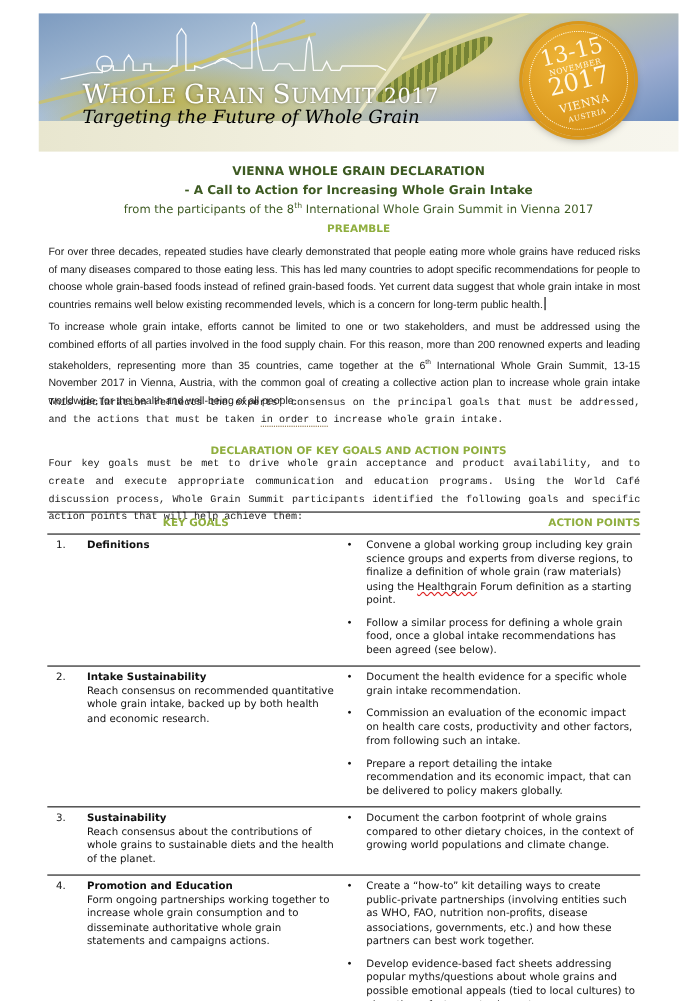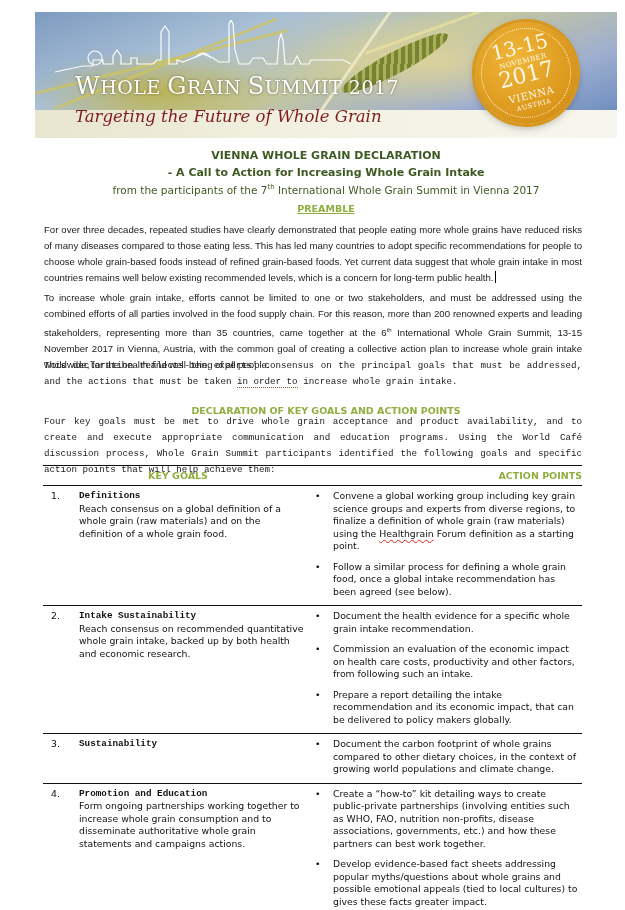--- a/index.html
+++ b/index.html
@@ -13,21 +13,21 @@
       radial-gradient(ellipse 180px 60px at 120px 80px, rgba(190,175,60,0.8), rgba(190,175,60,0) 70%),
       linear-gradient(160deg, #7d9bc0 0%, #a9bfd6 30%, #c4c7a0 55%, #9eaed0 80%, #6f8fbf 100%); }
   .stalk { position: absolute; height: 3px; border-radius: 2px; background: rgba(210,195,90,0.7); transform-origin: left center; }
   .wheat-head { position: absolute; left: 300px; top: 40px; width: 120px; height: 22px; border-radius: 50%;
     background: repeating-linear-gradient(120deg, #6b7b2a 0 4px, #a8ad4a 4px 7px); transform: rotate(-28deg); opacity: 0.9; }
   .skyline { position: absolute; left: 18px; top: 8px; width: 300px; height: 58px; }
   .banner-title { position: absolute; left: 40px; top: 60px; font-family: "DejaVu Serif", serif; color: #ffffff; font-size: 19px; letter-spacing: 0.5px; text-shadow: 0 0 3px rgba(0,0,0,0.45); white-space: nowrap; }
   .banner-title .cap { font-size: 24px; }
   .tagline-band { position: absolute; left: 0; top: 98px; width: 100%; height: 28px;
     background: linear-gradient(90deg, #e8e6cf 0%, #f3f1e2 50%, #f7f6ee 100%); }
-  .tagline { position: absolute; left: 40px; top: 95px; font-family: "DejaVu Serif", serif; font-style: italic; font-size: 16.5px; color: #7f1d1d; white-space: nowrap; }
+  .tagline { position: absolute; left: 40px; top: 85px; font-family: "DejaVu Serif", serif; font-style: italic; font-size: 16.5px; color: #000000; white-space: nowrap; }
 
   .seal { position: absolute; left: 440px; top: 10px; width: 102px; height: 102px; border-radius: 50%;
     background: radial-gradient(circle at 40% 35%, #f0b73a, #d9951a 70%, #c6830f);
     box-shadow: 0 0 0 3px #d9971b, 0 3px 8px rgba(0,0,0,0.35); }
   .seal-inner { position: absolute; inset: 6px; border-radius: 50%; border: 1.5px dotted #fff6dc; }
   .seal-text { position: absolute; inset: 0; transform: rotate(-14deg); text-align: center; color: #fff8e6; font-family: "DejaVu Serif", serif; }
   .seal-days { position: absolute; left: 0; right: 0; top: 14px; font-size: 20px; line-height: 20px; }
   .seal-month { position: absolute; left: 0; right: 0; top: 35px; font-size: 7px; letter-spacing: 0.5px; }
   .seal-year { position: absolute; left: 0; right: 0; top: 42px; font-size: 22px; line-height: 22px; }
   .seal-city { position: absolute; left: 0; right: 0; top: 68px; font-size: 10px; letter-spacing: 0.5px; }
@@ -52,21 +52,21 @@
   .tbl { position: absolute; left: 43px; top: 465px; width: 539px; }
   .tbl-rule { height: 0; border-top: 1.4px solid #111; }
   .tbl-head { display: flex; height: 19px; align-items: center; }
   .tbl-head .col-goal { width: 270px; text-align: center; }
   .tbl-head .col-act { width: 269px; text-align: right; }
   .tbl-row { display: flex; border-top: 1.4px solid #111; padding: 4px 0 7px 0; }
   .tbl-row.last { border-bottom: 1.4px solid #111; }
   .goal { width: 270px; display: flex; font-family: "DejaVu Sans", sans-serif; font-size: 9.3px; line-height: 12.5px; color: #111; }
   .goal-num { width: 28px; padding-left: 8px; flex: none; }
   .goal-body { flex: 1; padding-right: 6px; }
-  .goal-title { font-weight: bold; font-family: Liberation Mono, monospace; }
+  .goal-title { font-weight: bold; }
   .actions { width: 269px; font-family: "DejaVu Sans", sans-serif; font-size: 9.3px; line-height: 12.5px; color: #111; }
   .action { display: flex; margin-bottom: 8px; }
   .action:last-child { margin-bottom: 0; }
   .bullet { width: 18px; flex: none; text-align: left; padding-left: 2px; }
   .action-text { flex: 1; padding-right: 4px; }
   .spell { text-decoration: underline wavy #d22; text-decoration-thickness: 1px; text-underline-offset: 2px; }
 </style>
 </head>
 <body>
 
@@ -98,23 +98,23 @@
       <div class="seal-month">NOVEMBER</div>
       <div class="seal-year">2017</div>
       <div class="seal-city">VIENNA</div>
       <div class="seal-country">AUSTRIA</div>
     </div>
   </div>
 </div>
 
 <div class="center h-title">VIENNA WHOLE GRAIN DECLARATION</div>
 <div class="center h-sub">- A Call to Action for Increasing Whole Grain Intake</div>
-<div class="center h-from"><span>from the participants of the 7</span><sup>th</sup><span> International Whole Grain Summit in Vienna 2017</span></div>
-
-<div class="center section-head" style="top:203px;text-decoration:underline;">PREAMBLE</div>
+<div class="center h-from"><span>from the participants of the 8</span><sup>th</sup><span> International Whole Grain Summit in Vienna 2017</span></div>
+
+<div class="center section-head" style="top:203px;">PREAMBLE</div>
 
 <div class="para" style="top:222px;"><span>For over three decades, repeated studies have clearly demonstrated that people eating more whole grains have reduced risks of many diseases compared to those eating less. This has led many countries to adopt specific recommendations for people to choose whole grain-based foods instead of refined grain-based foods. Yet current data suggest that whole grain intake in most countries remains well below existing recommended levels, which is a concern for long-term public health.</span><span class="caret"></span></div>
 
 <div class="para" style="top:290px;"><span>To increase whole grain intake, efforts cannot be limited to one or two stakeholders, and must be addressed using the combined efforts of all parties involved in the food supply chain. For this reason, more than 200 renowned experts and leading stakeholders, representing more than 35 countries, came together at the 6</span><sup>th</sup><span> International Whole Grain Summit, 13-15 November 2017 in Vienna, Austria, with the common goal of creating a collective action plan to increase whole grain intake worldwide, for the health and well-being of all people.</span></div>
 
 <div class="para para-narrow" style="top:358px;"><span>This declaration reflects the experts’ consensus on the principal goals that must be addressed, and the actions that must be taken </span><span class="u-dotted">in order to</span><span> increase whole grain intake.</span></div>
 
 <div class="center section-head" style="top:405px;">DECLARATION OF KEY GOALS AND ACTION POINTS</div>
 
 <div class="para para-narrow" style="top:414px;">Four key goals must be met to drive whole grain acceptance and product availability, and to create and execute appropriate communication and education programs. Using the World Café discussion process, Whole Grain Summit participants identified the following goals and specific action points that will help achieve them:</div>
@@ -124,31 +124,30 @@
   <div class="tbl-head">
     <div class="col-goal section-head">KEY GOALS</div>
     <div class="col-act section-head">ACTION POINTS</div>
   </div>
 
   <div class="tbl-row">
     <div class="goal">
       <div class="goal-num">1.</div>
       <div class="goal-body">
         <div class="goal-title">Definitions</div>
-        <div>Reach consensus on a global definition of a whole grain (raw materials) and on the definition of a whole grain food.</div>
       </div>
     </div>
     <div class="actions">
       <div class="action">
         <span class="bullet">•</span>
         <span class="action-text"><span>Convene a global working group including key grain science groups and experts from diverse regions, to finalize a definition of whole grain (raw materials) using the </span><span class="spell">Healthgrain</span><span> Forum definition as a starting point.</span></span>
       </div>
       <div class="action">
         <span class="bullet">•</span>
-        <span class="action-text">Follow a similar process for defining a whole grain food, once a global intake recommendation has been agreed (see below).</span>
+        <span class="action-text">Follow a similar process for defining a whole grain food, once a global intake recommendations has been agreed (see below).</span>
       </div>
     </div>
   </div>
 
   <div class="tbl-row">
     <div class="goal">
       <div class="goal-num">2.</div>
       <div class="goal-body">
         <div class="goal-title">Intake Sustainability</div>
         <div>Reach consensus on recommended quantitative whole grain intake, backed up by both health and economic research.</div>
@@ -168,20 +167,21 @@
         <span class="action-text">Prepare a report detailing the intake recommendation and its economic impact, that can be delivered to policy makers globally.</span>
       </div>
     </div>
   </div>
 
   <div class="tbl-row">
     <div class="goal">
       <div class="goal-num">3.</div>
       <div class="goal-body">
         <div class="goal-title">Sustainability</div>
+        <div>Reach consensus about the contributions of whole grains to sustainable diets and the health of the planet.</div>
       </div>
     </div>
     <div class="actions">
       <div class="action">
         <span class="bullet">•</span>
         <span class="action-text">Document the carbon footprint of whole grains compared to other dietary choices, in the context of growing world populations and climate change.</span>
       </div>
     </div>
   </div>
 

